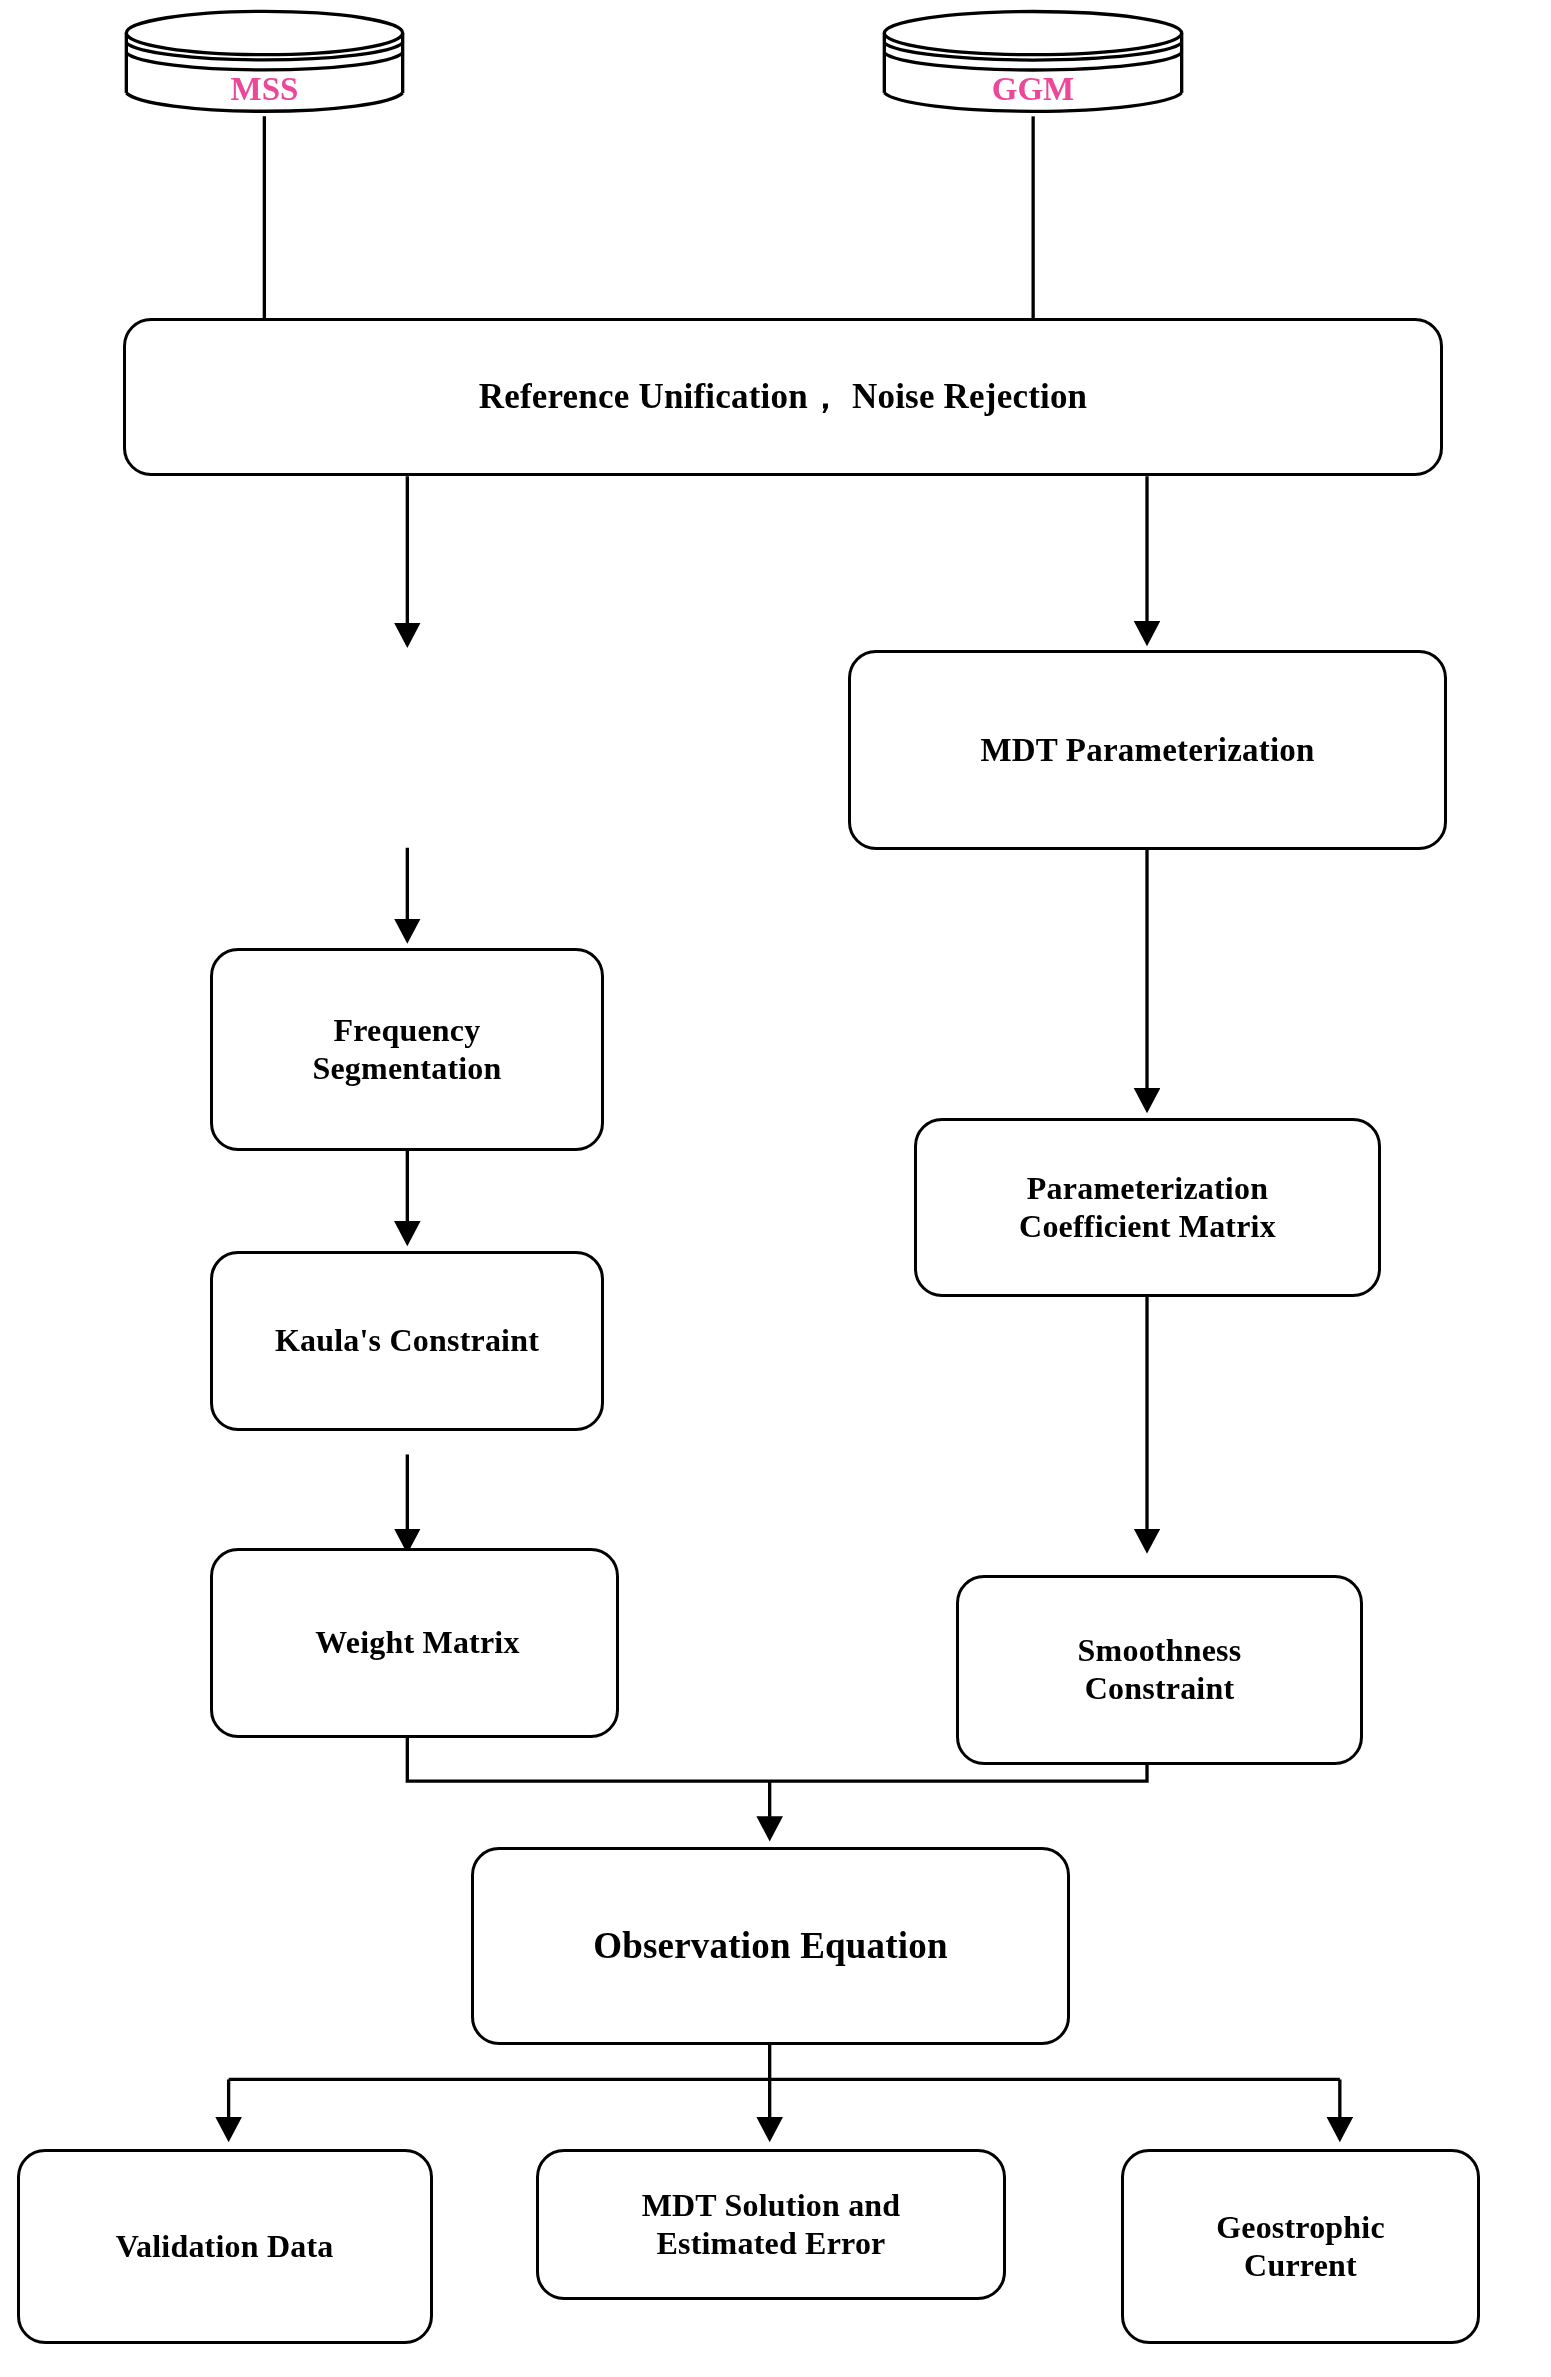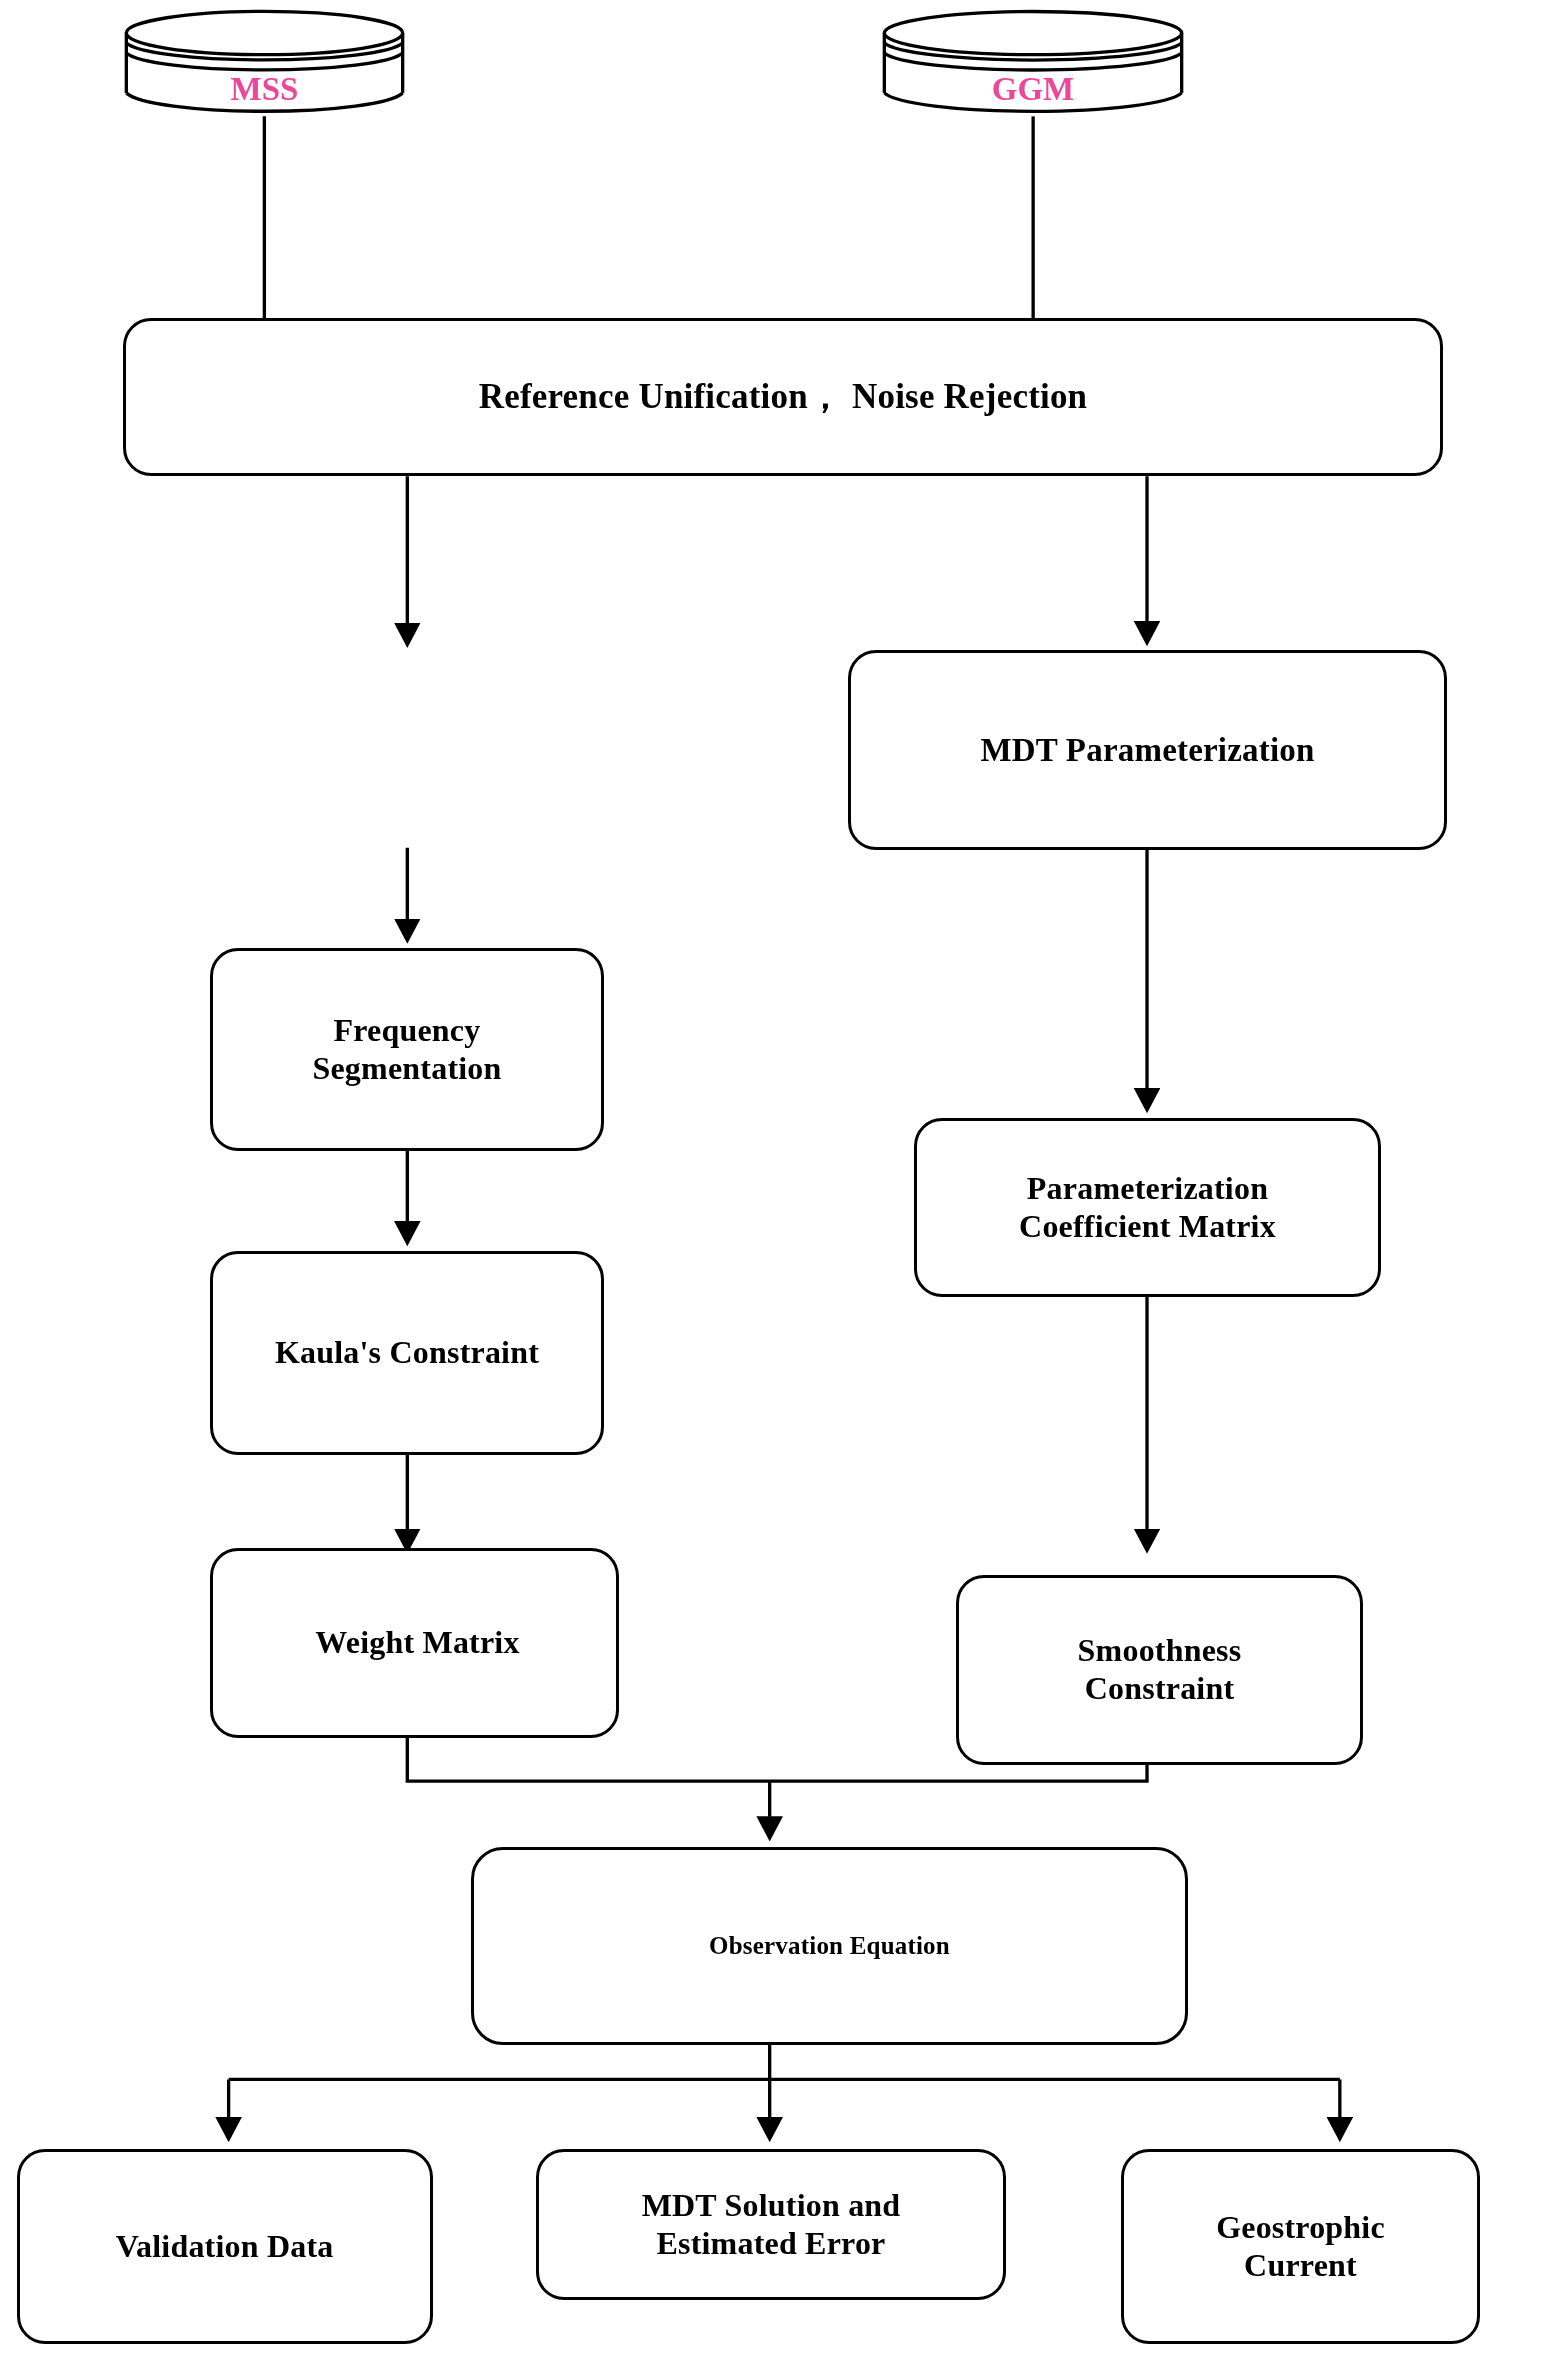--- a/index.html
+++ b/index.html
@@ -96,34 +96,34 @@
   <div class="node rbox" style="left:210px;top:948px;width:394px;height:203px;font-size:32px;">
     <span class="lbl">Frequency
 Segmentation</span>
   </div>
 
   <div class="node rbox" style="left:914px;top:1118px;width:467px;height:179px;font-size:32px;">
     <span class="lbl">Parameterization
 Coefficient Matrix</span>
   </div>
 
-  <div class="node rbox" style="left:210px;top:1251px;width:394px;height:204px;font-size:32px;">
+  <div class="node rbox" style="left:210px;top:1251px;width:394px;height:180px;font-size:32px;">
     <span class="lbl">Kaula's Constraint</span>
   </div>
 
   <div class="node rbox" style="left:210px;top:1548px;width:409px;height:190px;font-size:32px;padding-left:6px;">
     <span class="lbl">Weight Matrix</span>
   </div>
 
   <div class="node rbox" style="left:956px;top:1548px;width:407px;height:190px;font-size:32px;margin-top:27px;">
     <span class="lbl">Smoothness
 Constraint</span>
   </div>
 
-  <div class="node rbox" style="left:471px;top:1847px;width:717px;height:198px;font-size:25px;border-radius:32px;">
+  <div class="node rbox" style="left:471px;top:1847px;width:599px;height:198px;font-size:37px;">
     <span class="lbl">Observation Equation</span>
   </div>
 
   <div class="node rbox" style="left:16.6px;top:2149px;width:416px;height:195px;font-size:32px;">
     <span class="lbl">Validation Data</span>
   </div>
 
   <div class="node rbox" style="left:536px;top:2149px;width:470px;height:151px;font-size:32px;">
     <span class="lbl">MDT Solution and
 Estimated Error</span>

